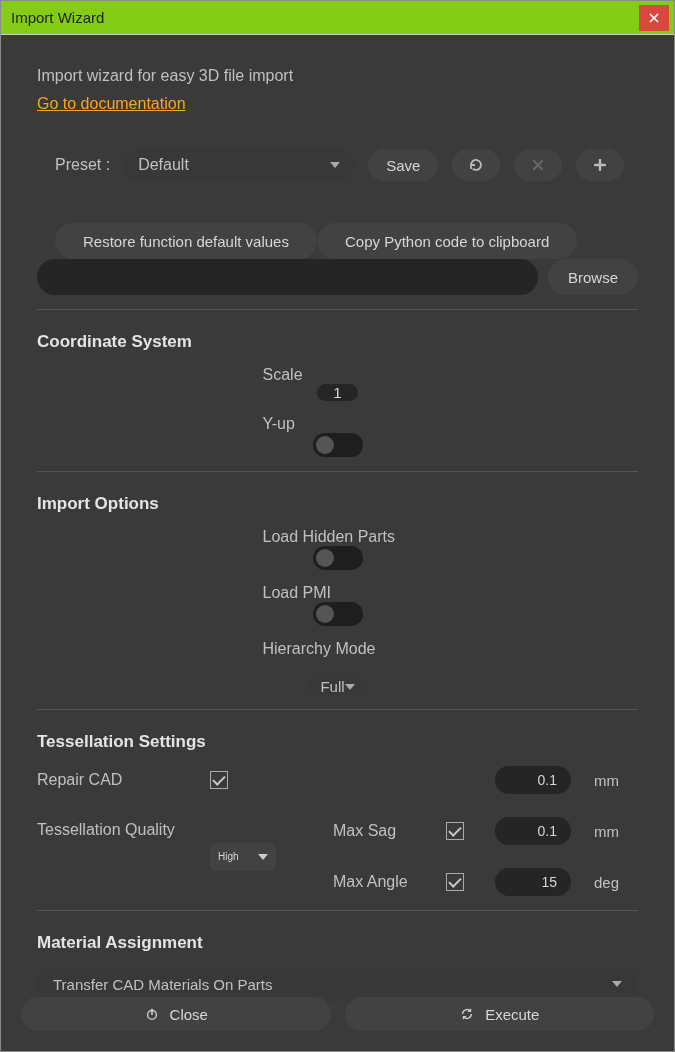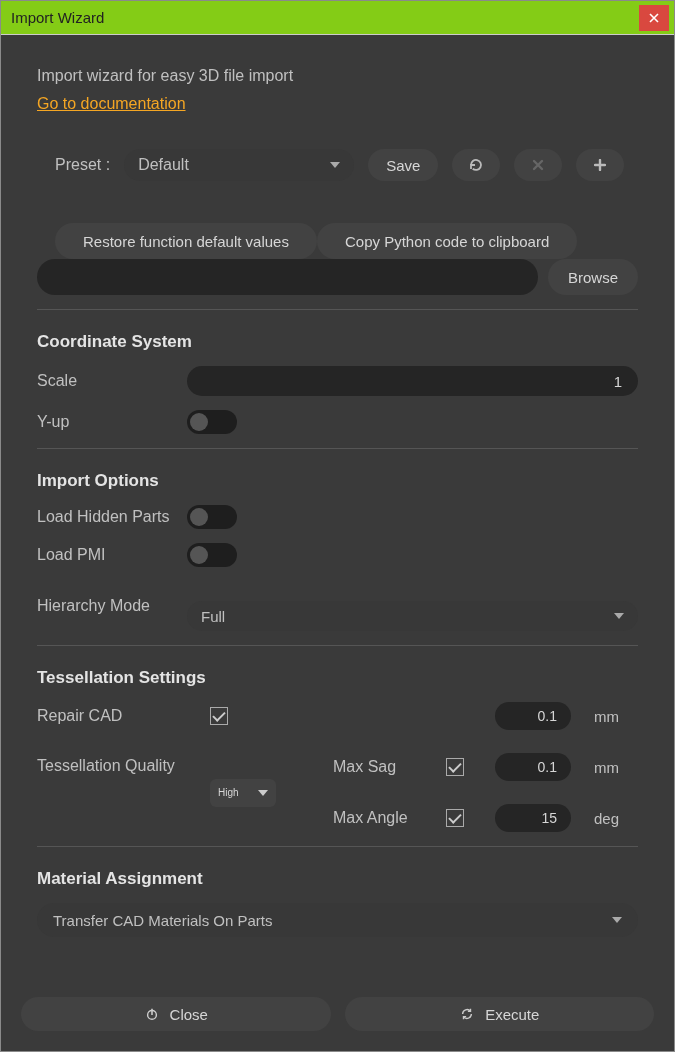--- a/index.html
+++ b/index.html
@@ -141,21 +141,21 @@
     background:var(--pill);
     border-radius:18px;
     display:flex;align-items:center;
     font-size:15px;color:var(--text);
     cursor:pointer;
   }
   
   .row{
     display:flex;align-items:center;
     margin-top:14px;
-    font-size:16px;color:var(--text-dim);
+    font-size:16px;color:var(--text-dim);flex-direction:column;
   }
   .row .lbl{width:150px;}
   .numbox{
     flex:1;height:30px;
     background:var(--input);
     border-radius:15px;
     display:flex;align-items:center;justify-content:flex-end;
     padding:0 16px;
     color:var(--text);
     font-size:15px;

